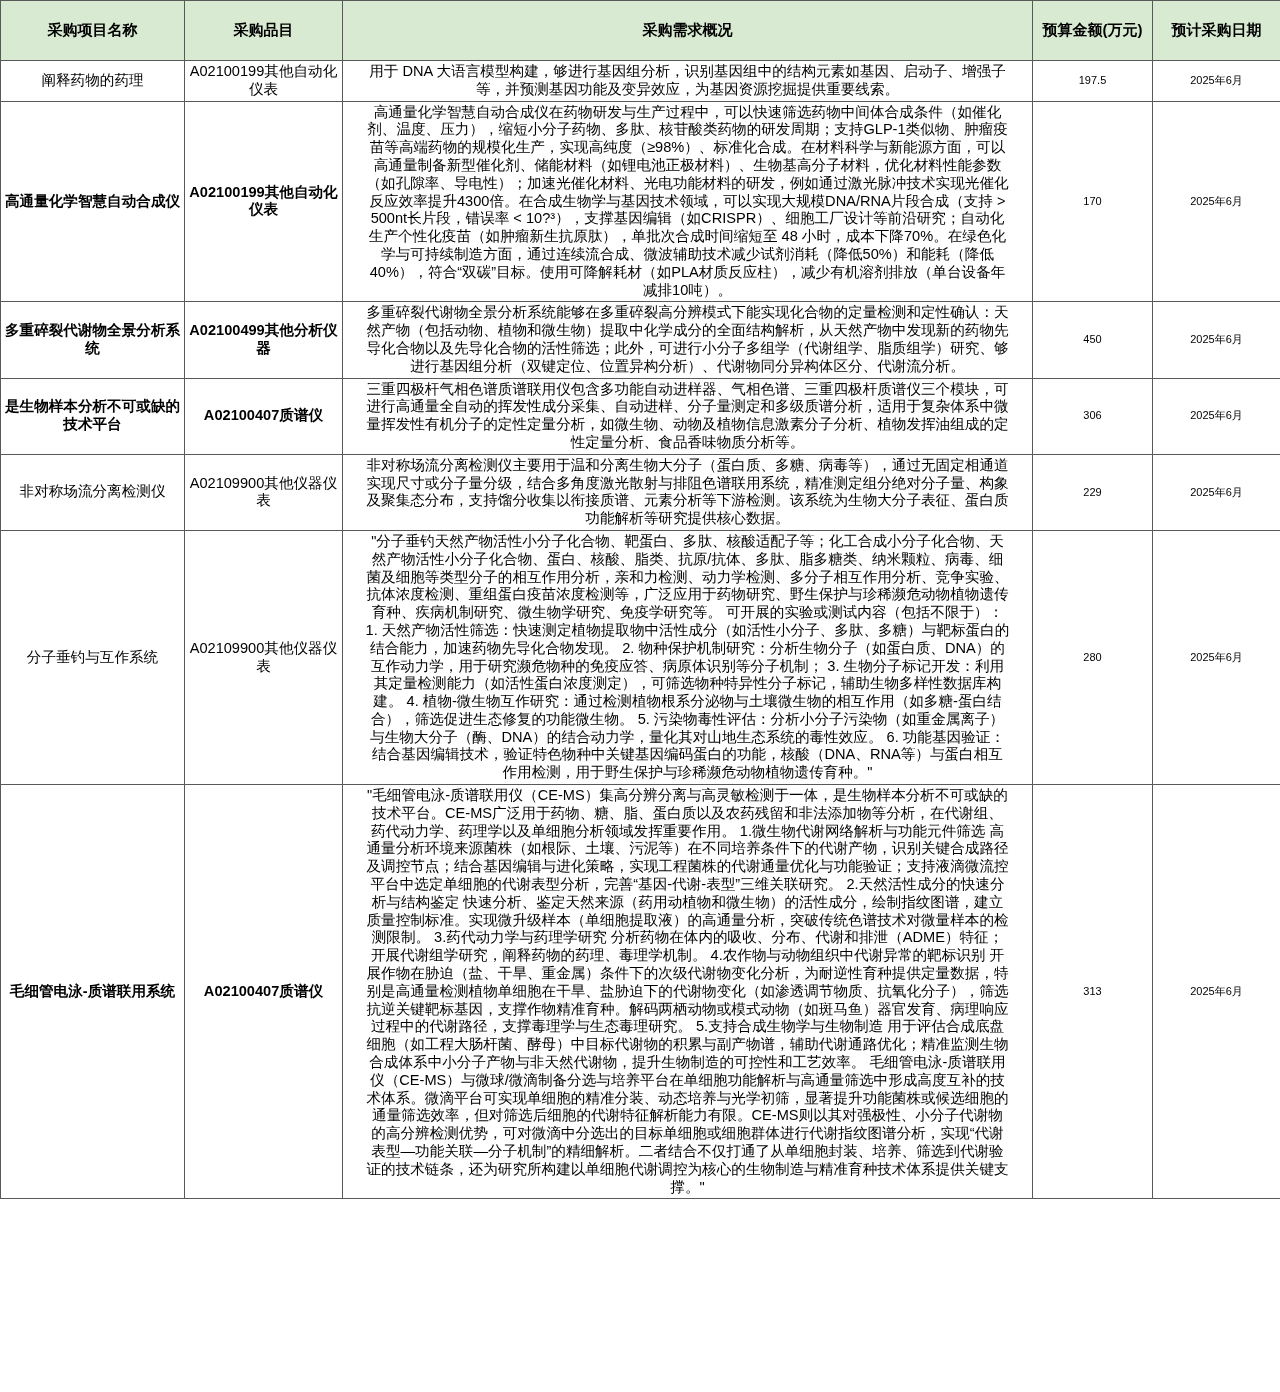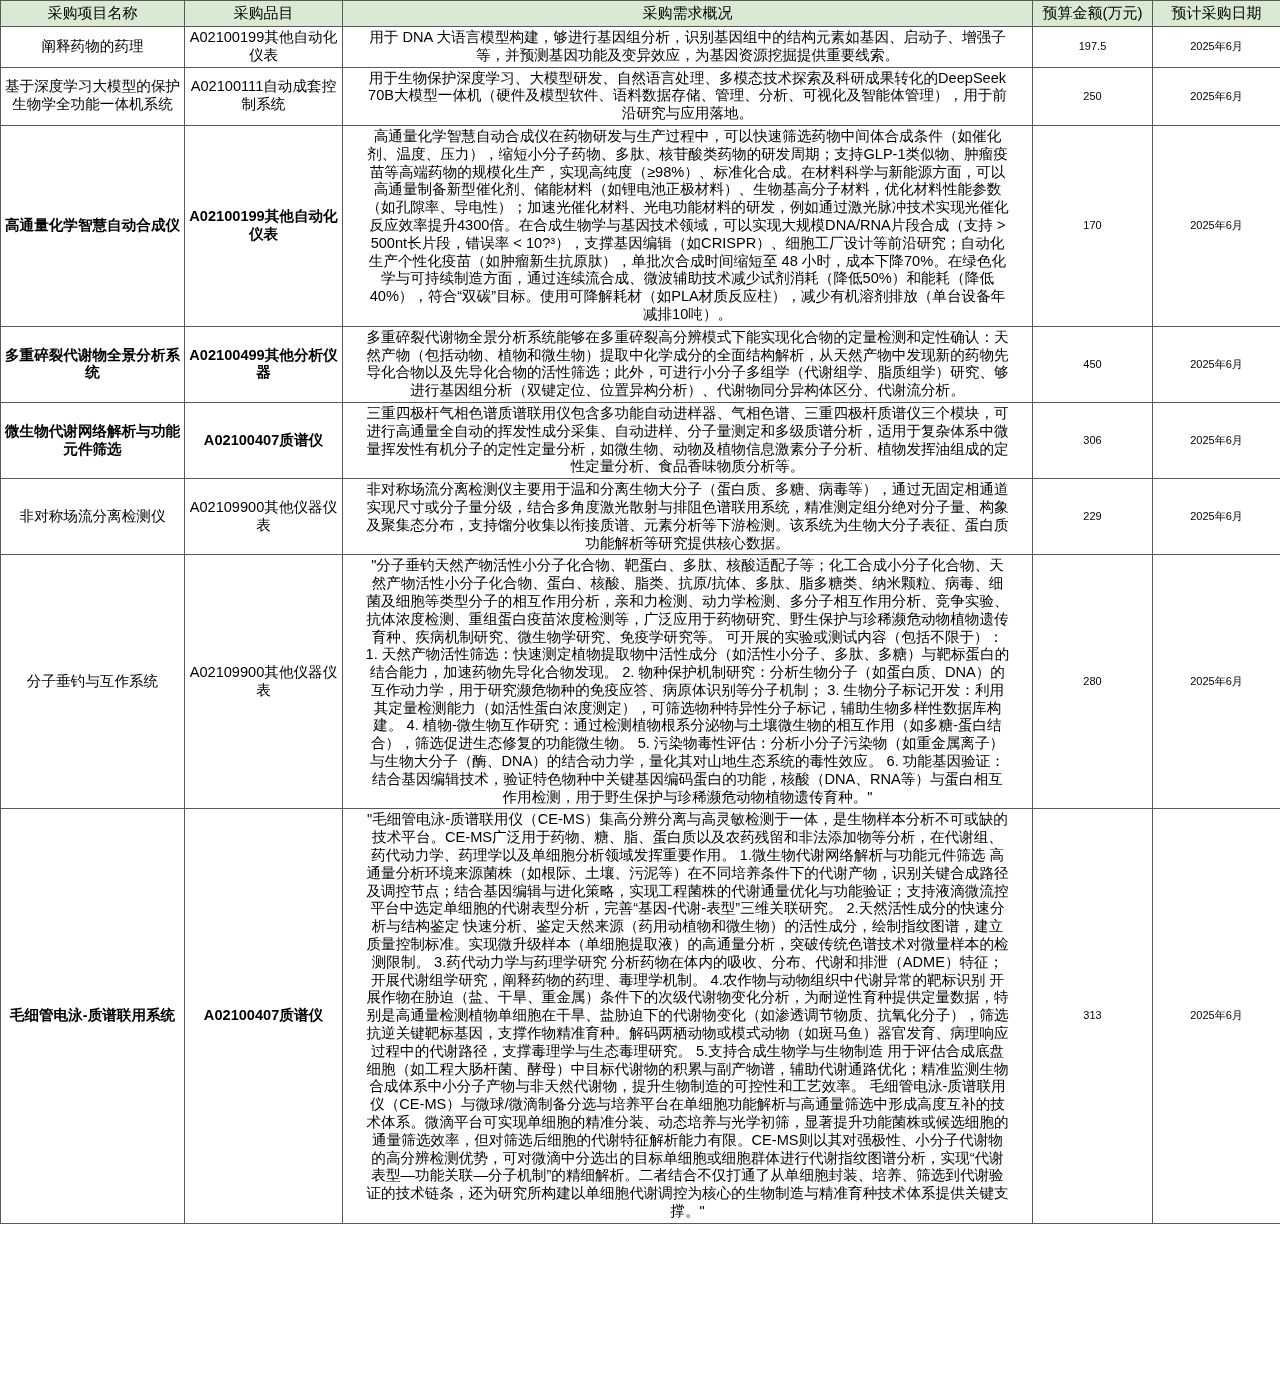--- a/index.html
+++ b/index.html
@@ -18,23 +18,23 @@
     table-layout:fixed;
     width:1280px;
   }
   th,td{
     border:1px solid var(--border);
     vertical-align:middle;
     overflow-wrap:break-word;
   }
   th{
     background:var(--header-bg);
-    font-weight:normal;
+    font-weight:bold;
     font-size:15px;
-    padding:3px 2px;
+    padding:20px 2px;
     height:16px;
   }
   td{
     font-size:14.6px;
     line-height:1.22;
     text-align:center;
     padding:2px 3px;
     background:#fff;
   }
   td.c-req{
@@ -67,42 +67,35 @@
   </thead>
   <tbody>
       <tr>
     <td class="c-name">阐释药物的药理</td>
     <td class="c-item">A02100199其他自动化仪表</td>
     <td class="c-req">用于 DNA 大语言模型构建，够进行基因组分析，识别基因组中的结构元素如基因、启动子、增强子等，并预测基因功能及变异效应，为基因资源挖掘提供重要线索。</td>
     <td class="c-budget">197.5</td>
     <td class="c-date">2025年6月</td>
   </tr>
       <tr>
-    <td class="c-name">基于深度学习大模型的保护生物学全功能一体机系统</td>
-    <td class="c-item">A02100111自动成套控制系统</td>
-    <td class="c-req">用于生物保护深度学习、大模型研发、自然语言处理、多模态技术探索及科研成果转化的DeepSeek 70B大模型一体机（硬件及模型软件、语料数据存储、管理、分析、可视化及智能体管理），用于前沿研究与应用落地。</td>
-    <td class="c-budget">250</td>
-    <td class="c-date">2025年6月</td>
-  </tr>
-      <tr>
     <td class="c-name bold">高通量化学智慧自动合成仪</td>
     <td class="c-item bold">A02100199其他自动化仪表</td>
     <td class="c-req">高通量化学智慧自动合成仪在药物研发与生产过程中，可以快速筛选药物中间体合成条件（如催化剂、温度、压力），缩短小分子药物、多肽、核苷酸类药物的研发周期；支持GLP-1类似物、肿瘤疫苗等高端药物的规模化生产，实现高纯度（≥98%）、标准化合成。在材料科学与新能源方面，可以高通量制备新型催化剂、储能材料（如锂电池正极材料）、生物基高分子材料，优化材料性能参数（如孔隙率、导电性）；加速光催化材料、光电功能材料的研发，例如通过激光脉冲技术实现光催化反应效率提升4300倍。在合成生物学与基因技术领域，可以实现大规模DNA/RNA片段合成（支持 &gt; 500nt长片段，错误率 &lt; 10?³），支撑基因编辑（如CRISPR）、细胞工厂设计等前沿研究；自动化生产个性化疫苗（如肿瘤新生抗原肽），单批次合成时间缩短至 48 小时，成本下降70%。在绿色化学与可持续制造方面，通过连续流合成、微波辅助技术减少试剂消耗（降低50%）和能耗（降低 40%），符合“双碳”目标。使用可降解耗材（如PLA材质反应柱），减少有机溶剂排放（单台设备年减排10吨）。</td>
     <td class="c-budget">170</td>
     <td class="c-date">2025年6月</td>
   </tr>
       <tr>
     <td class="c-name bold">多重碎裂代谢物全景分析系统</td>
     <td class="c-item bold">A02100499其他分析仪器</td>
     <td class="c-req">多重碎裂代谢物全景分析系统能够在多重碎裂高分辨模式下能实现化合物的定量检测和定性确认：天然产物（包括动物、植物和微生物）提取中化学成分的全面结构解析，从天然产物中发现新的药物先导化合物以及先导化合物的活性筛选；此外，可进行小分子多组学（代谢组学、脂质组学）研究、够进行基因组分析（双键定位、位置异构分析）、代谢物同分异构体区分、代谢流分析。</td>
     <td class="c-budget">450</td>
     <td class="c-date">2025年6月</td>
   </tr>
       <tr>
-    <td class="c-name bold">微生物代谢网络解析与功能元件筛选</td>
+    <td class="c-name bold">是生物样本分析不可或缺的技术平台</td>
     <td class="c-item bold">A02100407质谱仪</td>
     <td class="c-req">三重四极杆气相色谱质谱联用仪包含多功能自动进样器、气相色谱、三重四极杆质谱仪三个模块，可进行高通量全自动的挥发性成分采集、自动进样、分子量测定和多级质谱分析，适用于复杂体系中微量挥发性有机分子的定性定量分析，如微生物、动物及植物信息激素分子分析、植物发挥油组成的定性定量分析、食品香味物质分析等。</td>
     <td class="c-budget">306</td>
     <td class="c-date">2025年6月</td>
   </tr>
       <tr>
     <td class="c-name">非对称场流分离检测仪</td>
     <td class="c-item">A02109900其他仪器仪表</td>
     <td class="c-req">非对称场流分离检测仪主要用于温和分离生物大分子（蛋白质、多糖、病毒等），通过无固定相通道实现尺寸或分子量分级，结合多角度激光散射与排阻色谱联用系统，精准测定组分绝对分子量、构象及聚集态分布，支持馏分收集以衔接质谱、元素分析等下游检测。该系统为生物大分子表征、蛋白质功能解析等研究提供核心数据。</td>
     <td class="c-budget">229</td>

